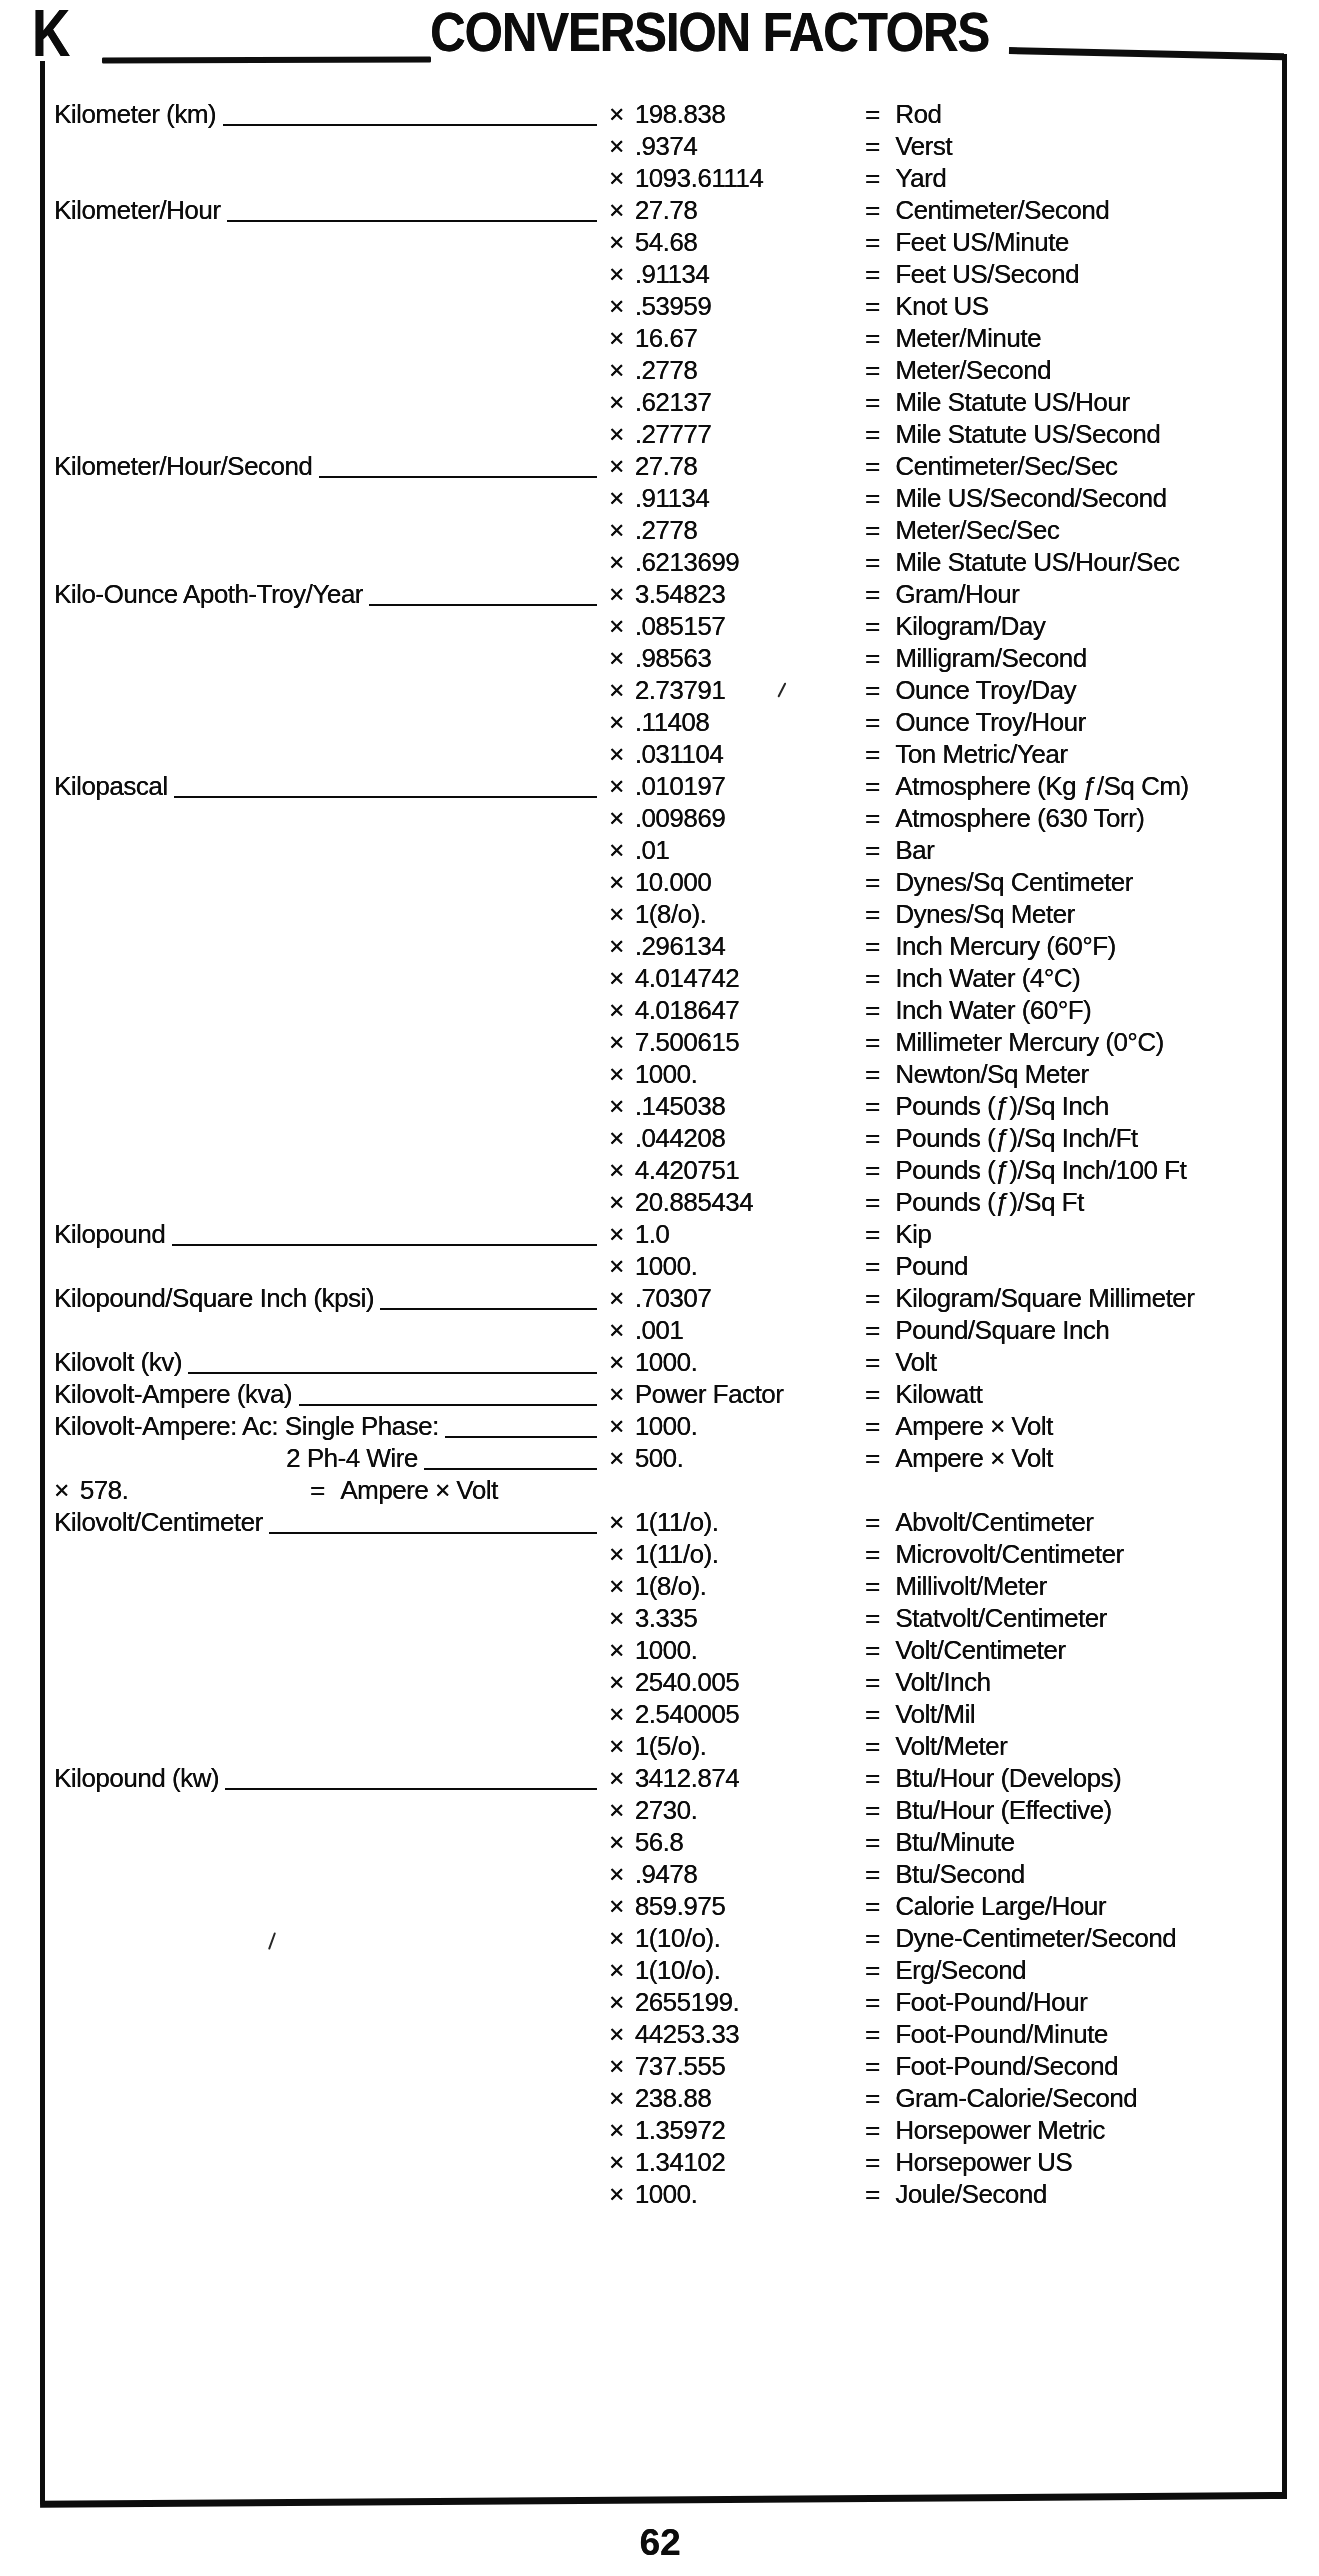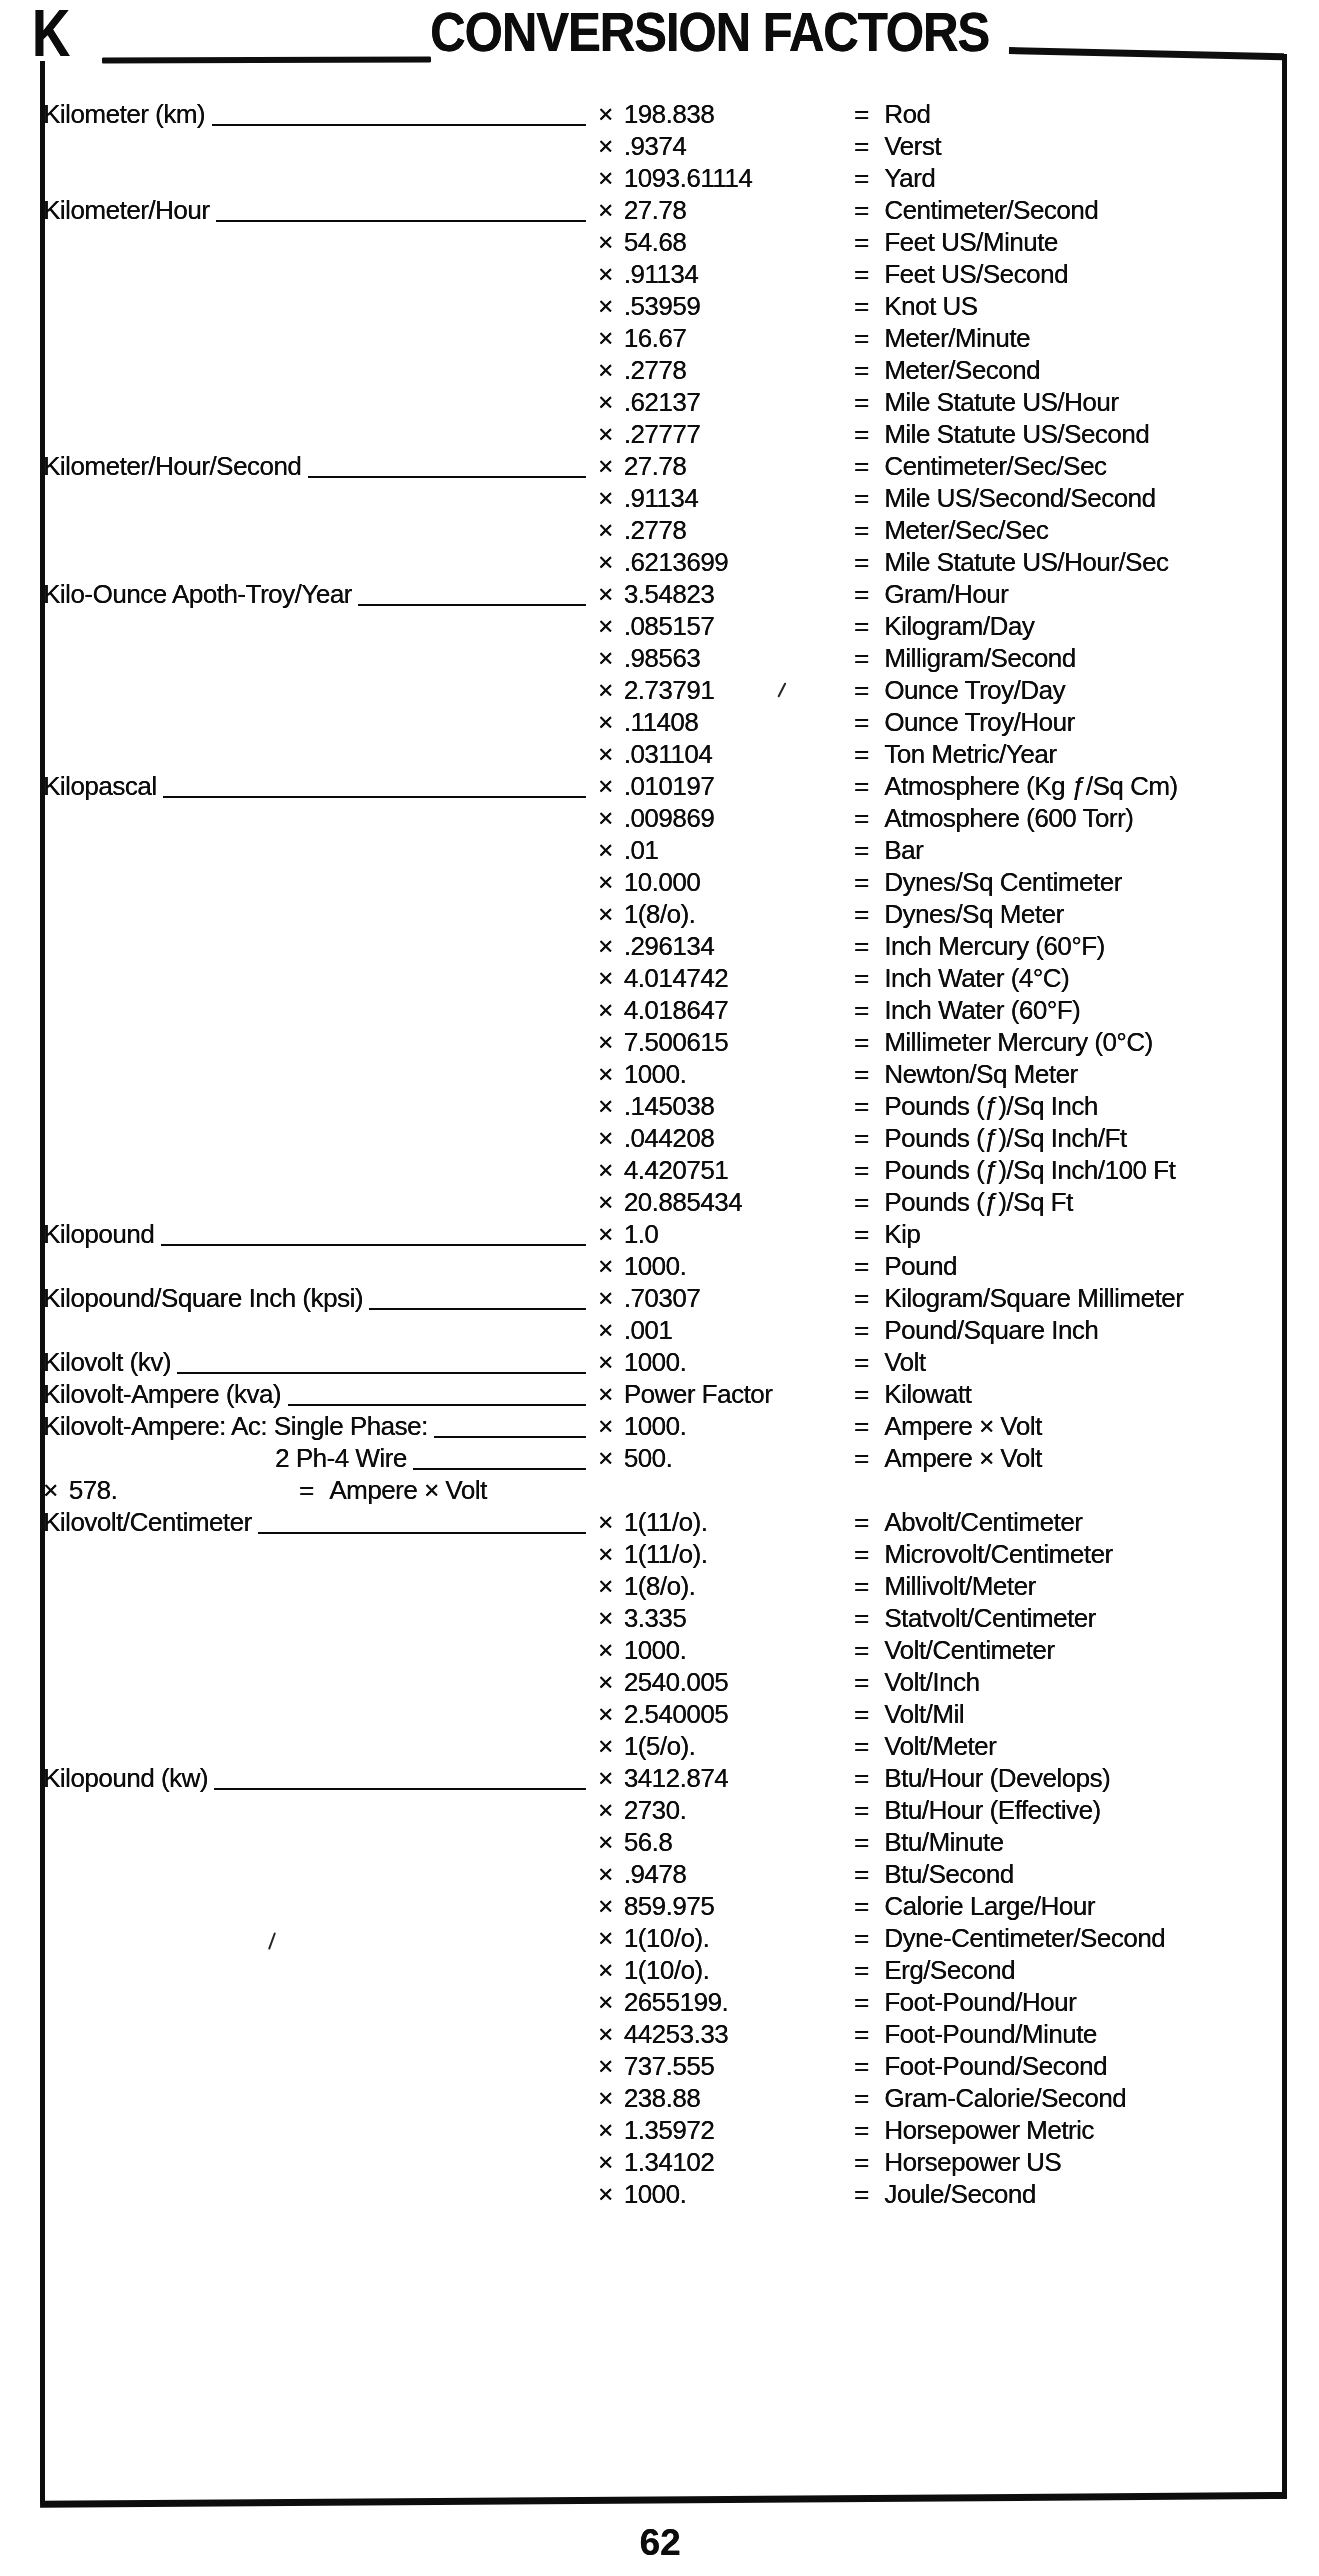--- a/index.html
+++ b/index.html
@@ -34,21 +34,21 @@
   }
   
   .border-left{position:absolute;left:40px;top:61px;width:4.5px;height:2441px;background:#0d0d0d;}
   .border-right{position:absolute;left:1282px;top:54px;width:5.2px;height:2443px;background:#0d0d0d;}
   .border-bottom{
     position:absolute;left:40px;top:2492px;width:1247px;height:6.5px;
     background:#0d0d0d;transform:rotate(-0.4deg);transform-origin:right center;
   }
   
   .rows{
-    position:absolute;left:43px;top:98px;width:1173px;
+    position:absolute;left:54px;top:98px;width:1173px;
     font-size:26px;letter-spacing:-0.5px;
     text-shadow:0.2px 0 0 currentColor;
   }
   .row{display:flex;height:32px;line-height:32px;white-space:nowrap;}
   .c-label{width:555px;min-width:555px;display:flex;overflow:hidden;}
   .leader{
     flex:1;height:0;align-self:flex-end;
     border-bottom:2.6px solid #0a0a0a;
     margin:0 11.7px 4.5px 6.5px;
   }
@@ -416,21 +416,21 @@
     <div class="c-label">
       <span class="lbl"></span>
 
     </div>
     <div class="c-mult">
       <span class="sym times">×</span>
       <span class="val">.009869</span>
     </div>
     <div class="c-res">
       <span class="sym eq">=</span>
-      <span class="res">Atmosphere (600 Torr)</span>
+      <span class="res">Atmosphere (630 Torr)</span>
     </div>
   </div>
 
   <div class="row">
     <div class="c-label">
       <span class="lbl"></span>
 
     </div>
     <div class="c-mult">
       <span class="sym times">×</span>

